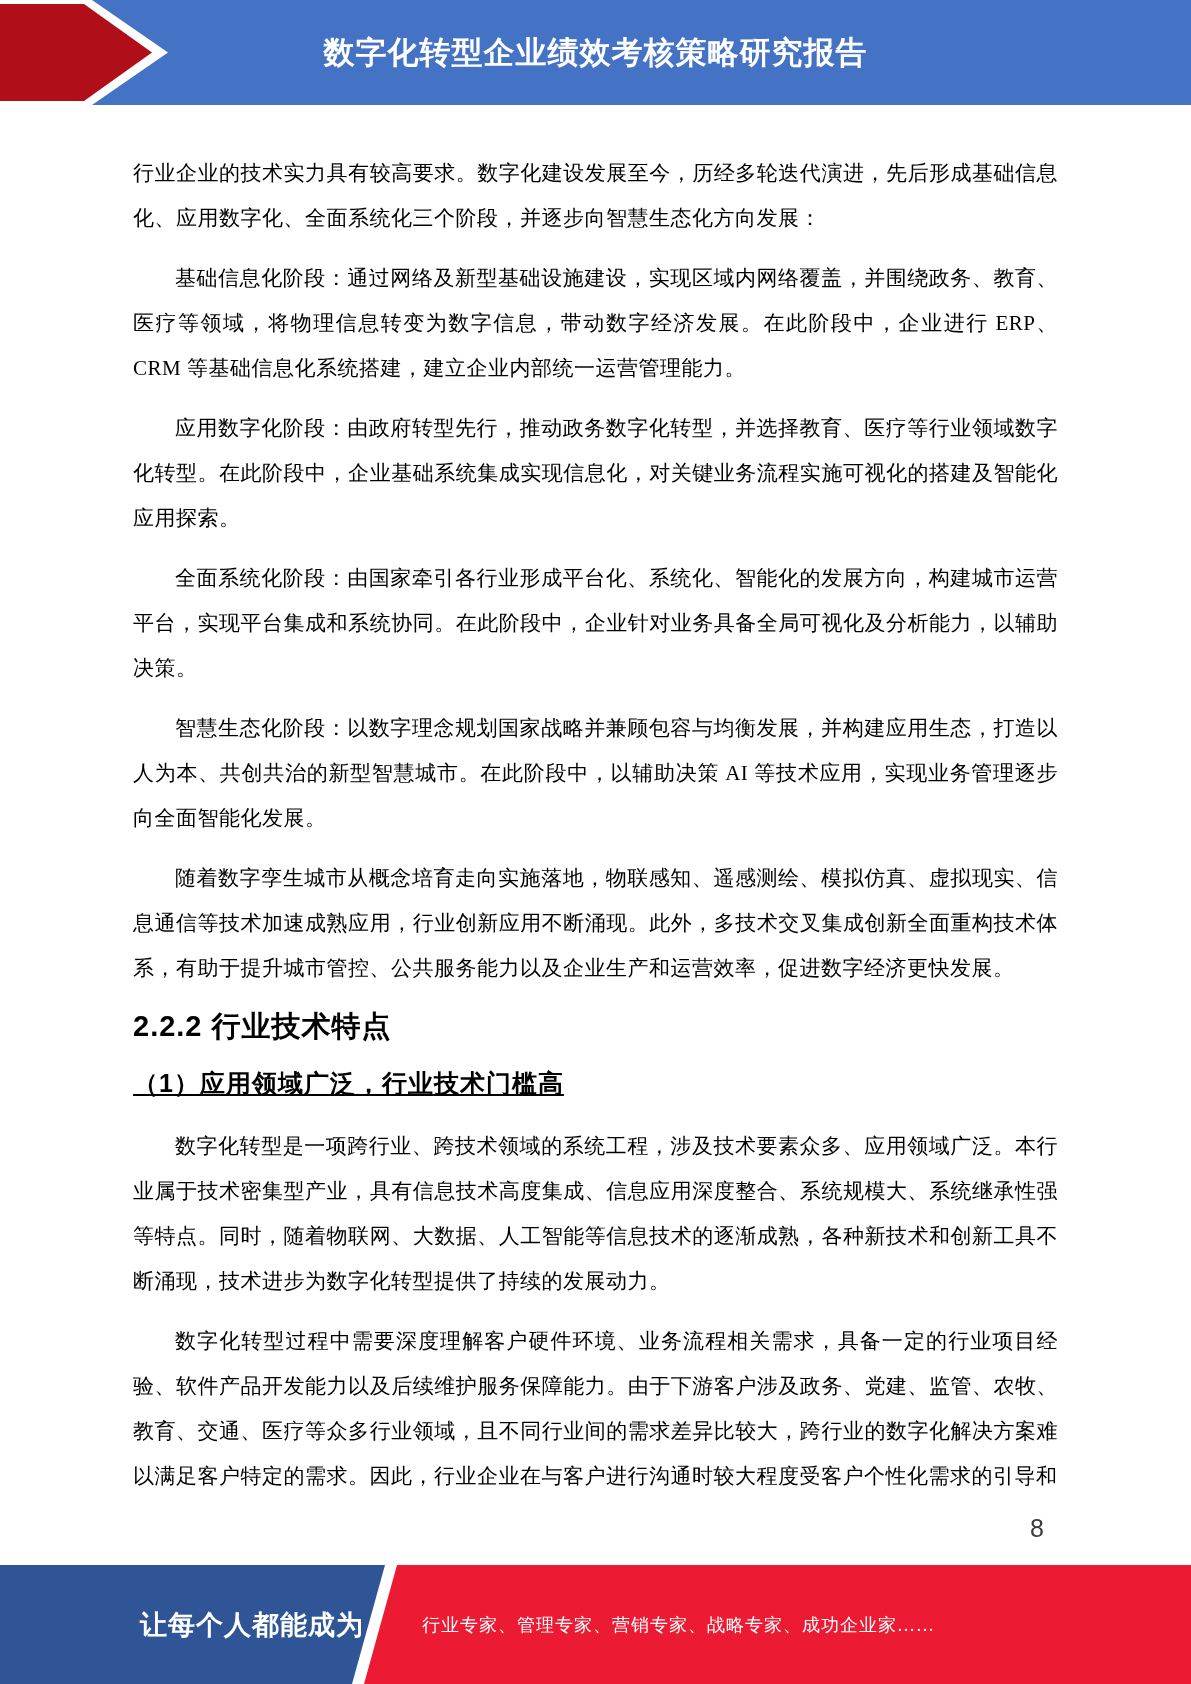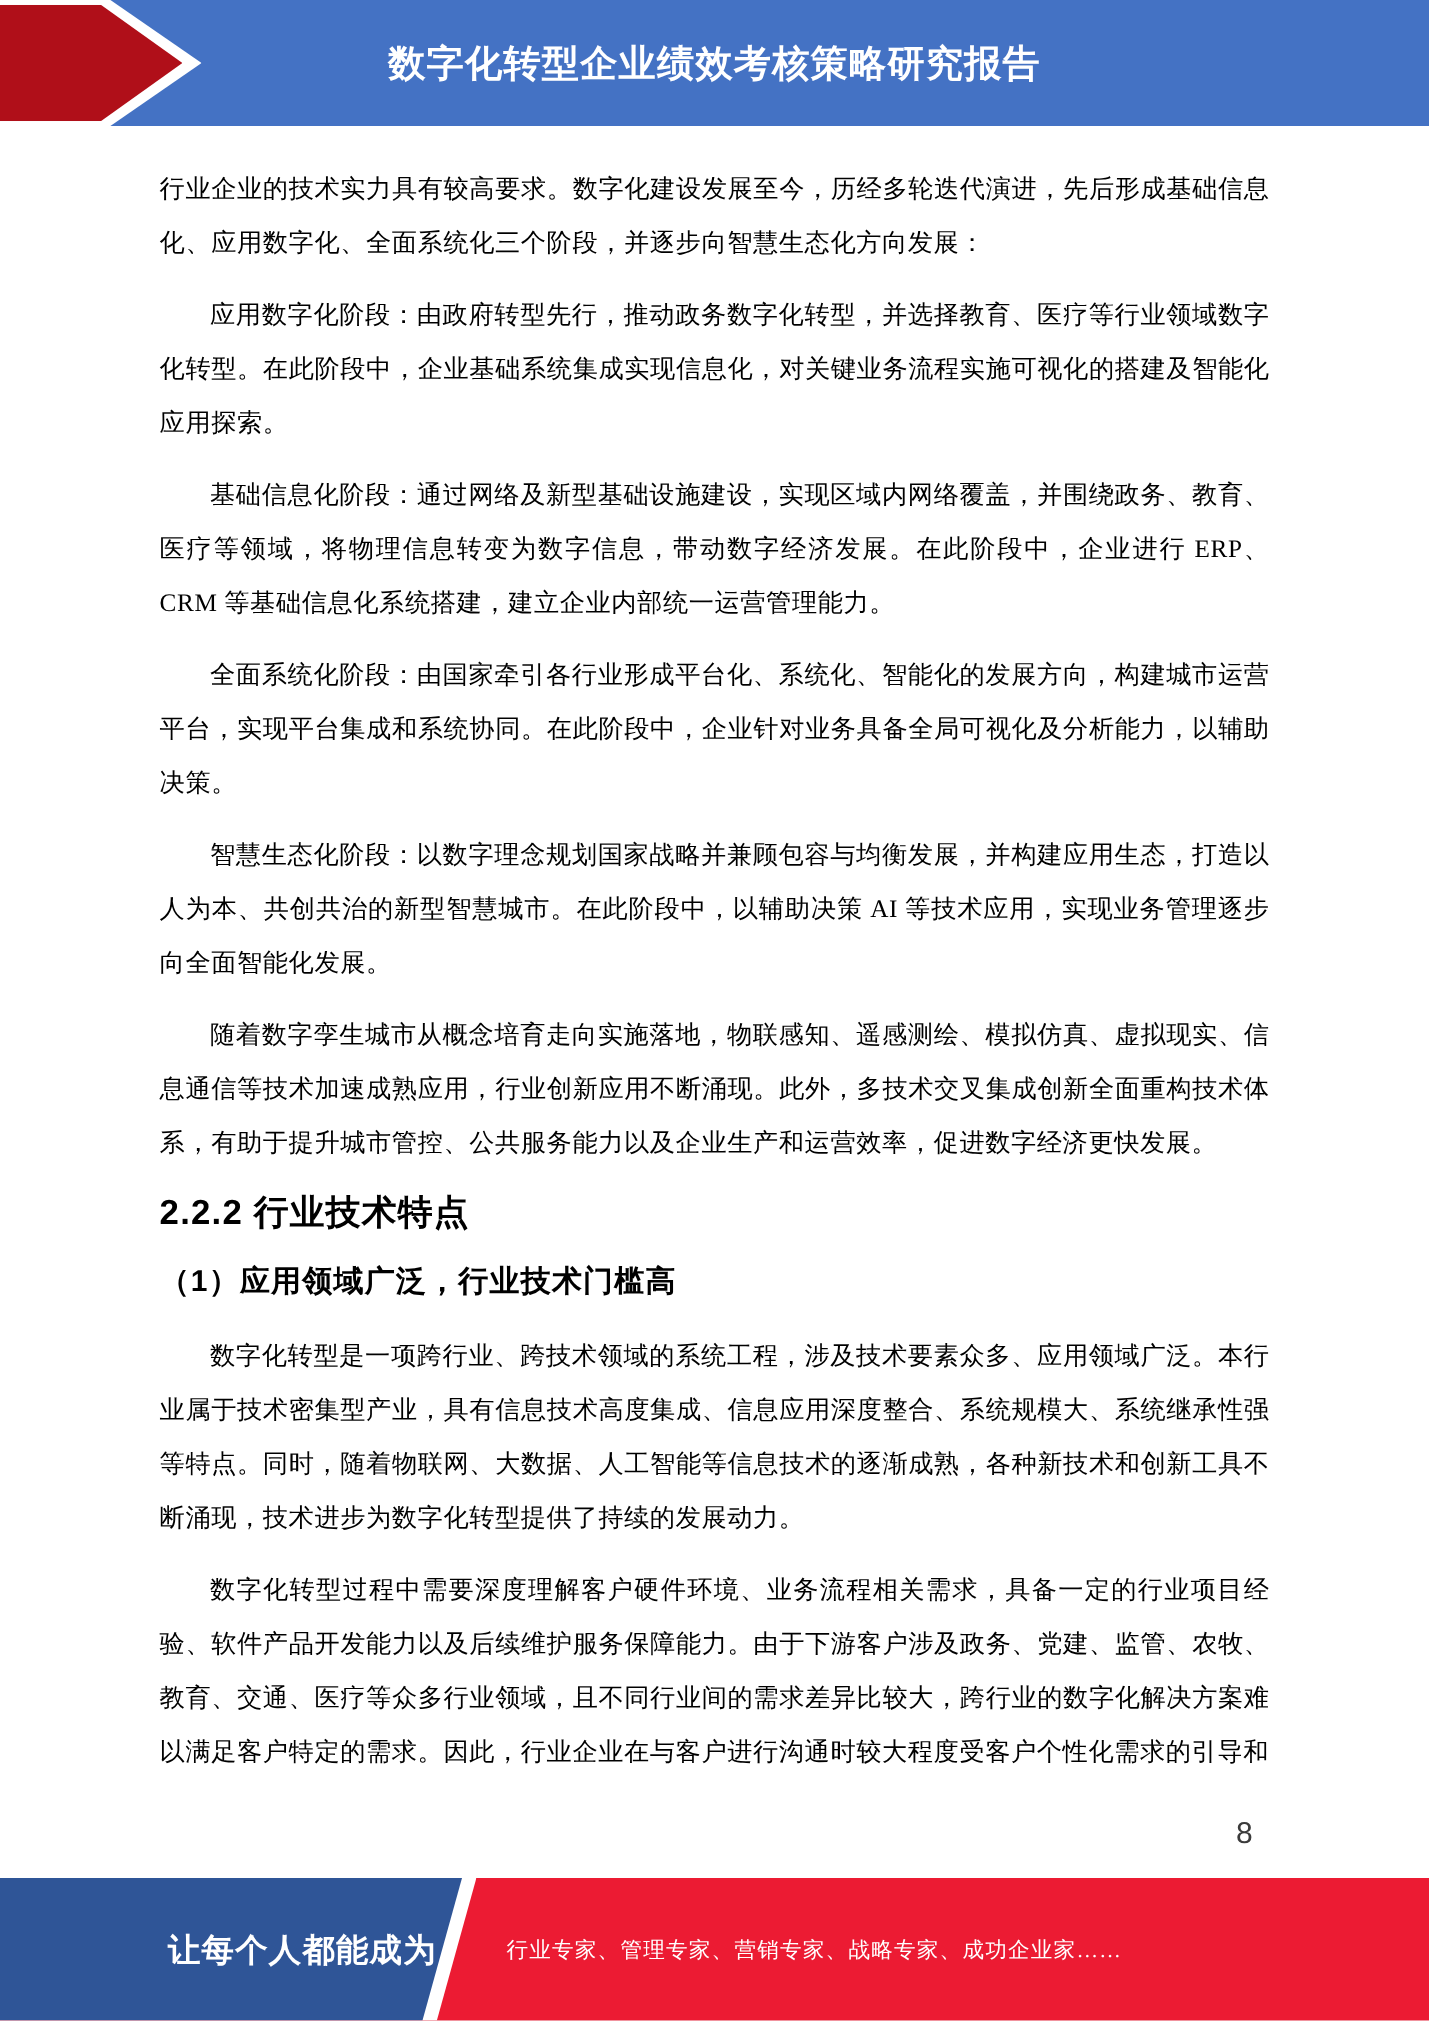--- a/index.html
+++ b/index.html
@@ -36,41 +36,42 @@
   .hdr-title {
     position:absolute; left:0; top:0; width:100%; height:105px;
     line-height:105px; text-align:center;
     font-family:"Liberation Sans","DejaVu Sans",sans-serif;
     font-weight:bold; font-size:31px; color:#ffffff;
     letter-spacing:1px;
   }
 
   
   .content {
-    padding:30px 133px 0 133px;
+    padding:46px 133px 0 133px;
   }
   .para {
     font-size:21px;
     line-height:45px;
     letter-spacing:0.5px;
     text-align:justify;
     margin-bottom:15px;
   }
   .para.indent { text-indent:2em; }
   .h-section {
     font-family:"Liberation Sans","DejaVu Sans",sans-serif;
     font-weight:bold; font-size:29px;
     margin:16px 0 20px 0;
     letter-spacing:1px;
   }
   .h-sub {
     font-family:"Liberation Sans","DejaVu Sans",sans-serif;
     font-weight:bold; font-size:25px;
     margin:14px 0 24px 0;
     letter-spacing:1px;
+    text-decoration:underline;
   }
 
   
   .page-number {
     position:absolute;
     left:1030px; top:1514px;
     font-family:"Liberation Sans","DejaVu Sans",sans-serif;
     font-size:25px; color:#3b3b3b;
   }
 
@@ -113,22 +114,22 @@
 <div class="page">
 
   <div class="header">
     <div class="hdr-chevron-white"></div>
     <div class="hdr-arrow-red"></div>
     <div class="hdr-title">数字化转型企业绩效考核策略研究报告</div>
   </div>
 
   <div class="content">
     <p class="para">行业企业的技术实力具有较高要求。数字化建设发展至今，历经多轮迭代演进，先后形成基础信息化、应用数字化、全面系统化三个阶段，并逐步向智慧生态化方向发展：</p>
+    <p class="para indent">基础信息化阶段：通过网络及新型基础设施建设，实现区域内网络覆盖，并围绕政务、教育、医疗等领域，将物理信息转变为数字信息，带动数字经济发展。在此阶段中，企业进行 ERP、CRM 等基础信息化系统搭建，建立企业内部统一运营管理能力。</p>
     <p class="para indent">应用数字化阶段：由政府转型先行，推动政务数字化转型，并选择教育、医疗等行业领域数字化转型。在此阶段中，企业基础系统集成实现信息化，对关键业务流程实施可视化的搭建及智能化应用探索。</p>
-    <p class="para indent">基础信息化阶段：通过网络及新型基础设施建设，实现区域内网络覆盖，并围绕政务、教育、医疗等领域，将物理信息转变为数字信息，带动数字经济发展。在此阶段中，企业进行 ERP、CRM 等基础信息化系统搭建，建立企业内部统一运营管理能力。</p>
     <p class="para indent">全面系统化阶段：由国家牵引各行业形成平台化、系统化、智能化的发展方向，构建城市运营平台，实现平台集成和系统协同。在此阶段中，企业针对业务具备全局可视化及分析能力，以辅助决策。</p>
     <p class="para indent">智慧生态化阶段：以数字理念规划国家战略并兼顾包容与均衡发展，并构建应用生态，打造以人为本、共创共治的新型智慧城市。在此阶段中，以辅助决策 AI 等技术应用，实现业务管理逐步向全面智能化发展。</p>
     <p class="para indent">随着数字孪生城市从概念培育走向实施落地，物联感知、遥感测绘、模拟仿真、虚拟现实、信息通信等技术加速成熟应用，行业创新应用不断涌现。此外，多技术交叉集成创新全面重构技术体系，有助于提升城市管控、公共服务能力以及企业生产和运营效率，促进数字经济更快发展。</p>
 
     <h2 class="h-section">2.2.2 行业技术特点</h2>
 
     <h3 class="h-sub">（1）应用领域广泛，行业技术门槛高</h3>
     <p class="para indent">数字化转型是一项跨行业、跨技术领域的系统工程，涉及技术要素众多、应用领域广泛。本行业属于技术密集型产业，具有信息技术高度集成、信息应用深度整合、系统规模大、系统继承性强等特点。同时，随着物联网、大数据、人工智能等信息技术的逐渐成熟，各种新技术和创新工具不断涌现，技术进步为数字化转型提供了持续的发展动力。</p>
 
     <p class="para indent">数字化转型过程中需要深度理解客户硬件环境、业务流程相关需求，具备一定的行业项目经验、软件产品开发能力以及后续维护服务保障能力。由于下游客户涉及政务、党建、监管、农牧、教育、交通、医疗等众多行业领域，且不同行业间的需求差异比较大，跨行业的数字化解决方案难以满足客户特定的需求。因此，行业企业在与客户进行沟通时较大程度受客户个性化需求的引导和</p>

